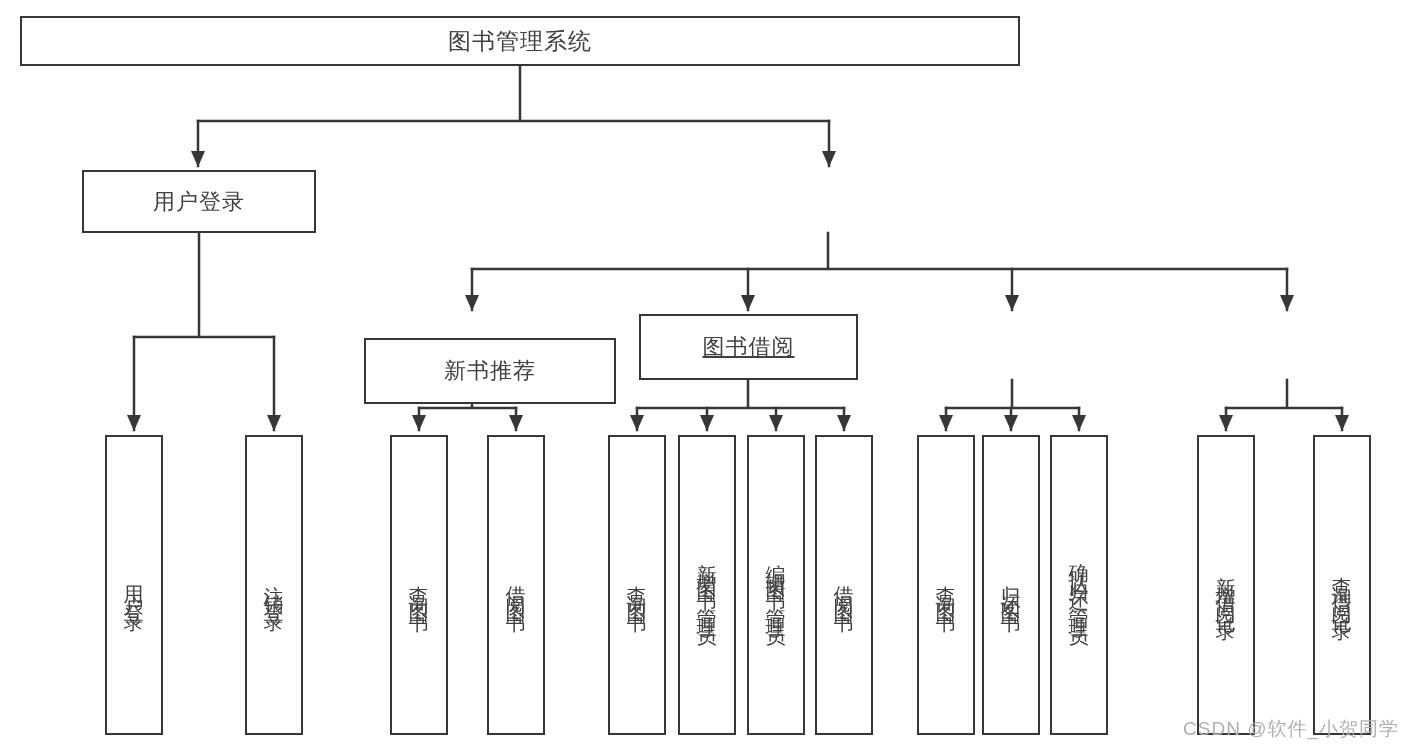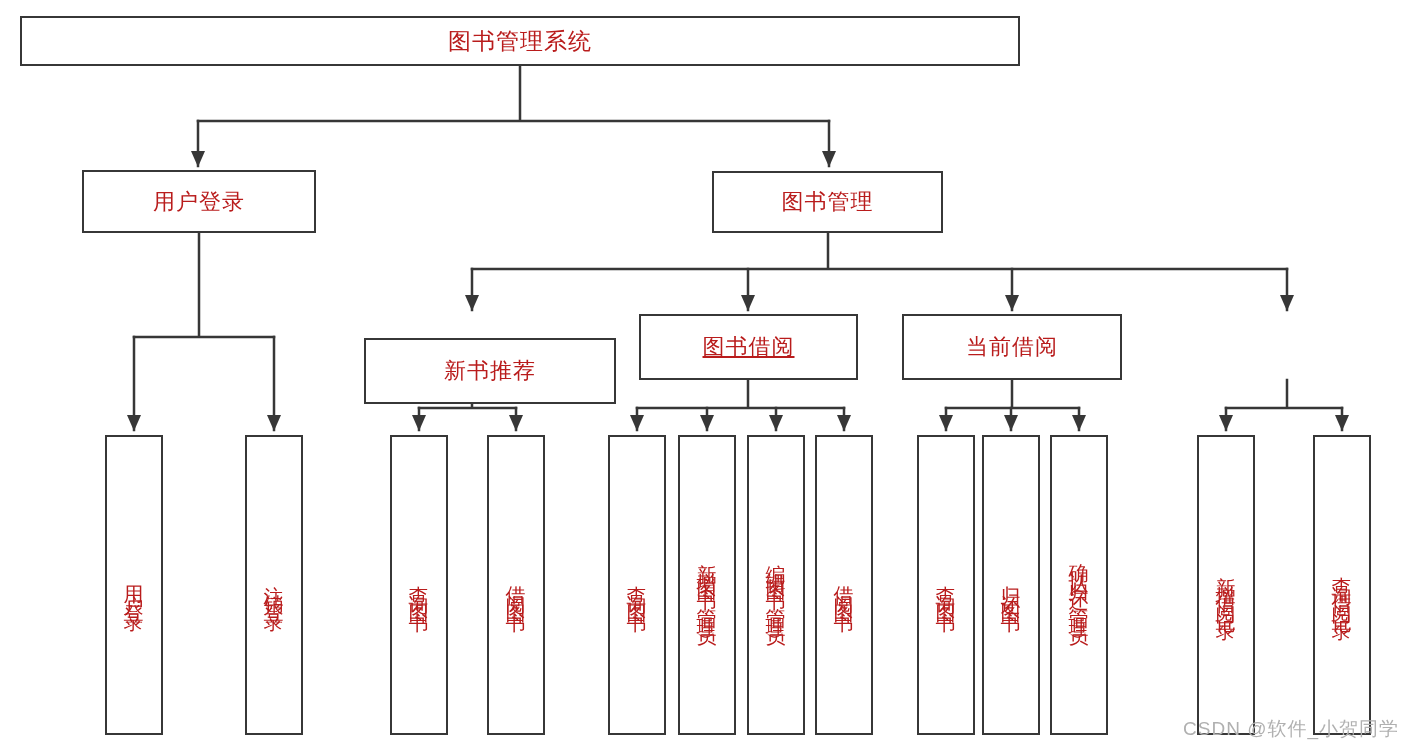--- a/index.html
+++ b/index.html
@@ -21,21 +21,21 @@
     width: 1405px; height: 747px;
   }
   .node {
     position: absolute;
     box-sizing: border-box;
     background: #ffffff;
     border: 2.5px solid #373737;
     display: flex;
     align-items: center;
     justify-content: center;
-    color: #b91c1c;
+    color: #404040;
     text-align: left;
   }
   .node.h { font-size: 22px; letter-spacing: 1px; }
   .node.root { font-size: 23px; }
   .node.v {
     writing-mode: vertical-rl;
     text-orientation: mixed;
     font-size: 20px;
     letter-spacing: 9px;
     line-height: 1;
@@ -96,25 +96,23 @@
 
       <path d="M1287 380 V408 M1226 408 H1342"></path>
       <line x1="1226" y1="408" x2="1226" y2="430" marker-end="url(#ah)"></line>
       <line x1="1342" y1="408" x2="1342" y2="430" marker-end="url(#ah)"></line>
     </g>
   </svg>
 
   <div class="node h root" style="left:20px; top:16px; width:1000px; height:50px;">图书管理系统</div>
 
   <div class="node h" style="left:82px; top:170px; width:234px; height:63px;">用户登录</div>
-  <div class="node h" style="left:712px; top:171px; width:231px; height:62px;">图书管理</div>
 
   <div class="node h" style="left:364px; top:314px; width:252px; height:66px;margin-top:24px;">新书推荐</div>
   <div class="node h" style="left:639px; top:314px; width:219px; height:66px;text-decoration:underline;">图书借阅</div>
-  <div class="node h" style="left:902px; top:314px; width:220px; height:66px;">当前借阅</div>
 
   <div class="node v" style="left:105px; top:435px; width:58px; height:300px;">用户登录</div>
   <div class="node v" style="left:245px; top:435px; width:58px; height:300px;">注销登录</div>
 
   <div class="node v" style="left:390px; top:435px; width:58px; height:300px;">查询图书</div>
   <div class="node v" style="left:487px; top:435px; width:58px; height:300px;">借阅图书</div>
 
   <div class="node v" style="left:608px; top:435px; width:58px; height:300px;">查询图书</div>
   <div class="node v" style="left:678px; top:435px; width:58px; height:300px;">新增图书（管理员）</div>
   <div class="node v" style="left:747px; top:435px; width:58px; height:300px;">编辑图书（管理员）</div>

